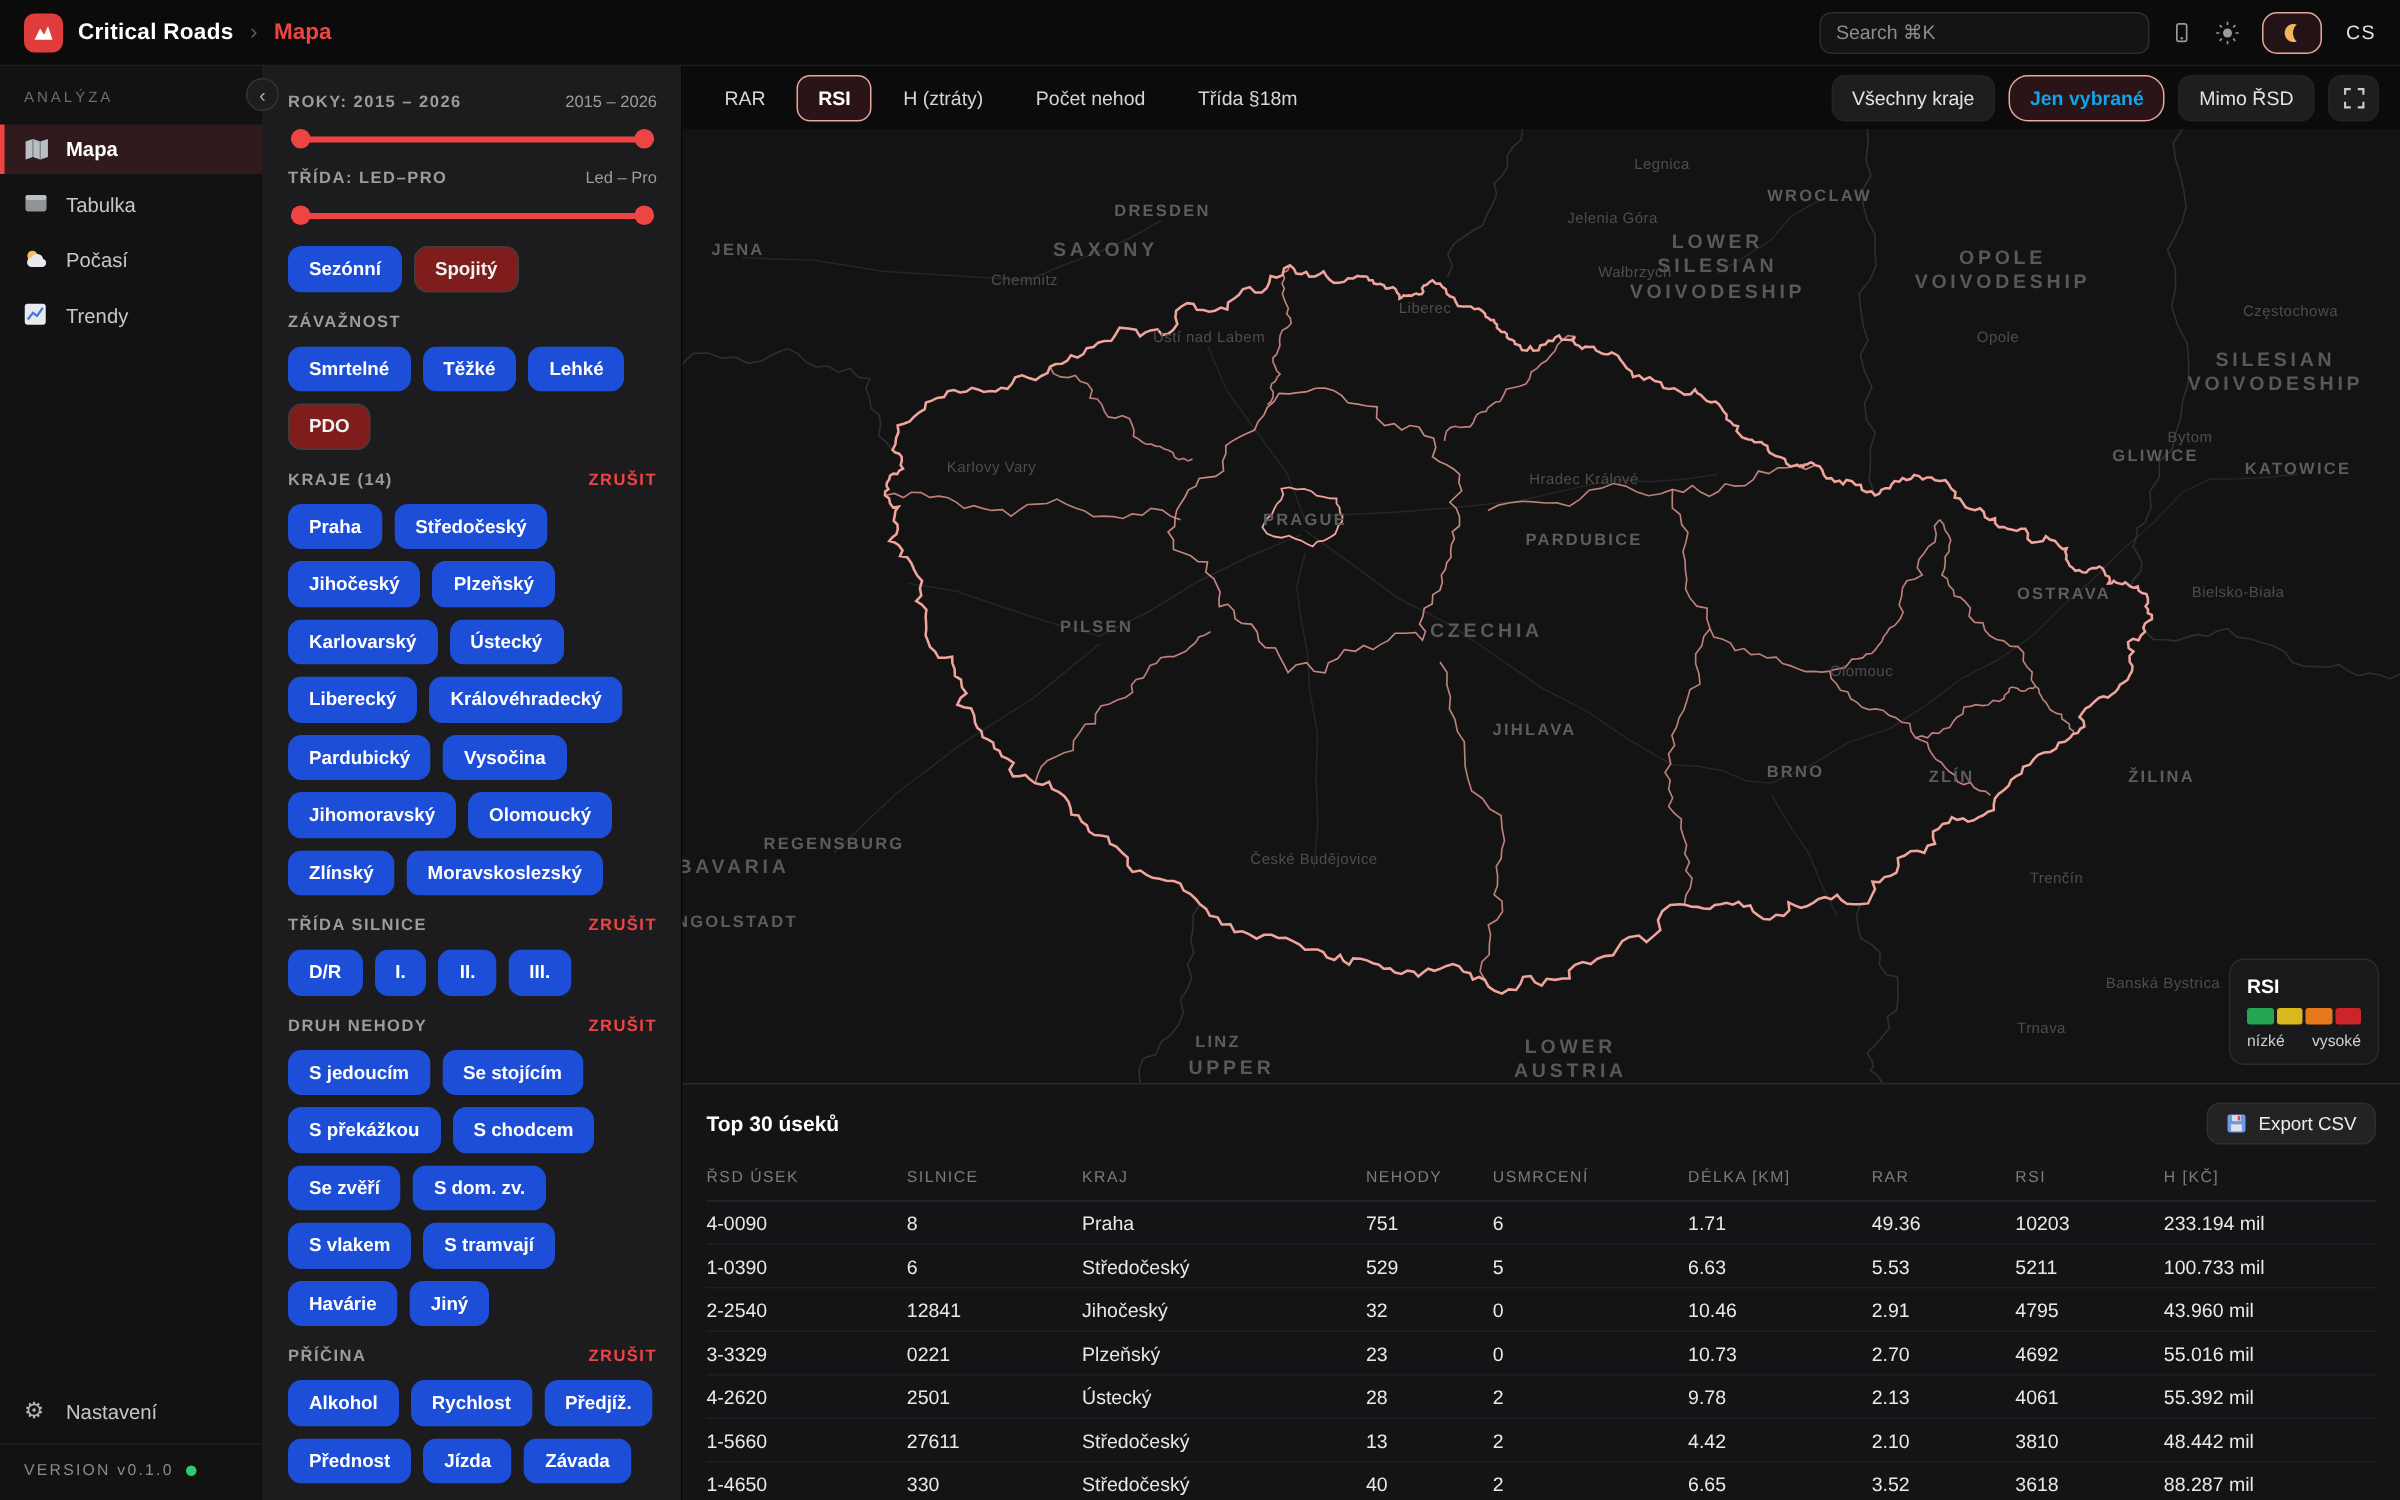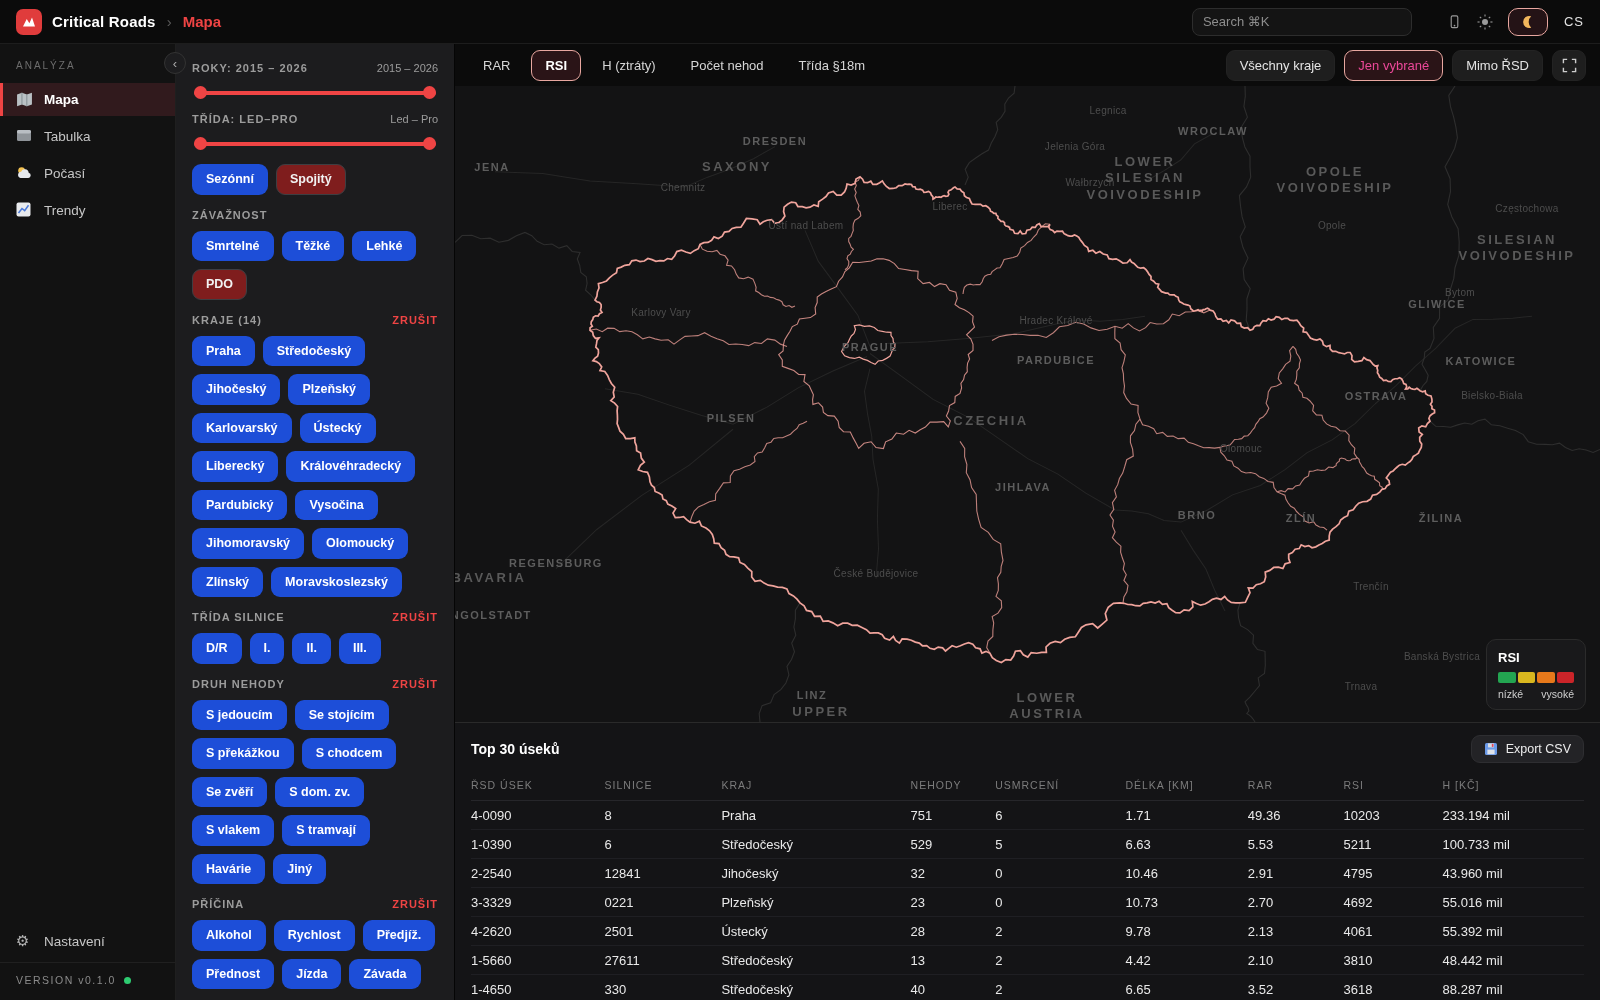--- a/index.html
+++ b/index.html
@@ -10,21 +10,21 @@
   
   .topbar { height:44px; flex:0 0 44px; display:flex; align-items:center; padding:0 16px;
     background:#0b0b0b; border-bottom:1px solid #1d1d1d; }
   .logo { width:26px; height:26px; background:#e03c3c; border-radius:7px; display:flex;
     align-items:center; justify-content:center; margin-right:10px; }
   .brand { font-size:15px; font-weight:700; color:#ffffff; letter-spacing:.2px; }
   .crumb-sep { color:#5a5a5a; margin:0 11px; font-size:15px; }
   .crumb-cur { color:#ef4444; font-weight:700; font-size:15px; }
   .top-spacer { flex:1; }
   .search { width:220px; height:28px; background:#141414; border:1px solid #2d2d2d; border-radius:8px;
-    color:#8d8d8d; font-size:13px; padding:0 10px; outline:none; margin-right:28px; }
+    color:#8d8d8d; font-size:13px; padding:0 10px; outline:none; margin-right:7px; }
   .search::placeholder { color:#8d8d8d; }
   .icobtn { width:30px; height:28px; display:flex; align-items:center; justify-content:center; }
   .moon-btn { width:40px; height:28px; border:1px solid #e8a7a0; background:#241316; border-radius:10px;
     display:flex; align-items:center; justify-content:center; margin:0 10px 0 8px; }
   .lang { color:#e3e3e3; font-size:13px; letter-spacing:1px; margin-left:6px; }
 
   
   .body { flex:1; display:flex; min-height:0; }
 
   
@@ -60,21 +60,21 @@
 
   
   .main { flex:1; display:flex; flex-direction:column; min-width:0; background:#0f0f0f; }
   .maptools { height:42px; flex:0 0 42px; display:flex; align-items:center; padding:0 14px; background:#0b0b0b; }
   .tab { color:#d6d6d6; font-size:13px; padding:7px 13px; border:1px solid transparent; border-radius:9px;
     margin-right:7px; cursor:pointer; background:transparent; font-family:inherit; }
   .tab.active { background:#2a1417; border-color:#e8a7a0; font-weight:700; color:#fff; }
   .tools-spacer { flex:1; }
   .vbtn { background:#1e1e1e; border:1px solid #232323; border-radius:9px; color:#e3e3e3; padding:7px 13px;
     font-size:13px; margin-left:9px; cursor:pointer; font-family:inherit; }
-  .vbtn.active { background:#2a1417; border-color:#e8a7a0; font-weight:400; color:#ec4899; }
+  .vbtn.active { background:#2a1417; border-color:#e8a7a0; font-weight:700; color:#0ea5e9;border-radius:13px; }
   .fs-btn { width:34px; height:31px; background:#1e1e1e; border:1px solid #232323; border-radius:9px;
     display:flex; align-items:center; justify-content:center; margin-left:9px; cursor:pointer; }
 
   .map { flex:1; position:relative; overflow:hidden; background:#131314; min-height:0; }
   #map-svg { position:absolute; inset:0; width:100%; height:100%; }
   .maplabel { position:absolute; transform:translate(-50%,-50%); white-space:pre; text-align:center;
     font-weight:600; pointer-events:none; line-height:1.25; }
   .maplabel.sm { font-size:10px; color:#4d4d4d; font-weight:400; letter-spacing:.3px; }
   .maplabel.md { font-size:11px; color:#5d5d5d; letter-spacing:1.5px; }
   .maplabel.lg { font-size:13px; color:#595959; letter-spacing:2.5px; }
@@ -382,21 +382,21 @@
 VOIVODESHIP</span>
             <span class="maplabel sm" style="left: 635px; top: 97px;">Wałbrzych</span>
             <span class="maplabel lg" style="left: 880px; top: 94px;">OPOLE
 VOIVODESHIP</span>
             <span class="maplabel sm" style="left: 877px; top: 140px;">Opole</span>
             <span class="maplabel sm" style="left: 1072px; top: 123px;">Częstochowa</span>
             <span class="maplabel lg" style="left: 1062px; top: 162px;">SILESIAN
 VOIVODESHIP</span>
             <span class="maplabel sm" style="left: 1005px; top: 207px;">Bytom</span>
             <span class="maplabel md" style="left: 982px; top: 219px;">GLIWICE</span>
-            <span class="maplabel md" style="left: 1026px; top: 228px; margin-top: 48px;">KATOWICE</span>
+            <span class="maplabel md" style="left: 1077px; top: 228px;">KATOWICE</span>
             <span class="maplabel sm" style="left: 351px; top: 140px;">Ústí nad Labem</span>
             <span class="maplabel sm" style="left: 495px; top: 121px;">Liberec</span>
             <span class="maplabel sm" style="left: 206px; top: 227px;">Karlovy Vary</span>
             <span class="maplabel sm" style="left: 601px; top: 235px;">Hradec Králové</span>
             <span class="maplabel md" style="left: 415px; top: 262px;">PRAGUE</span>
             <span class="maplabel md" style="left: 601px; top: 275px;">PARDUBICE</span>
             <span class="maplabel md" style="left: 276px; top: 333px;">PILSEN</span>
             <span class="maplabel lg" style="left: 536px; top: 335px;">CZECHIA</span>
             <span class="maplabel md" style="left: 568px; top: 402px;">JIHLAVA</span>
             <span class="maplabel md" style="left: 921px; top: 311px;">OSTRAVA</span>

